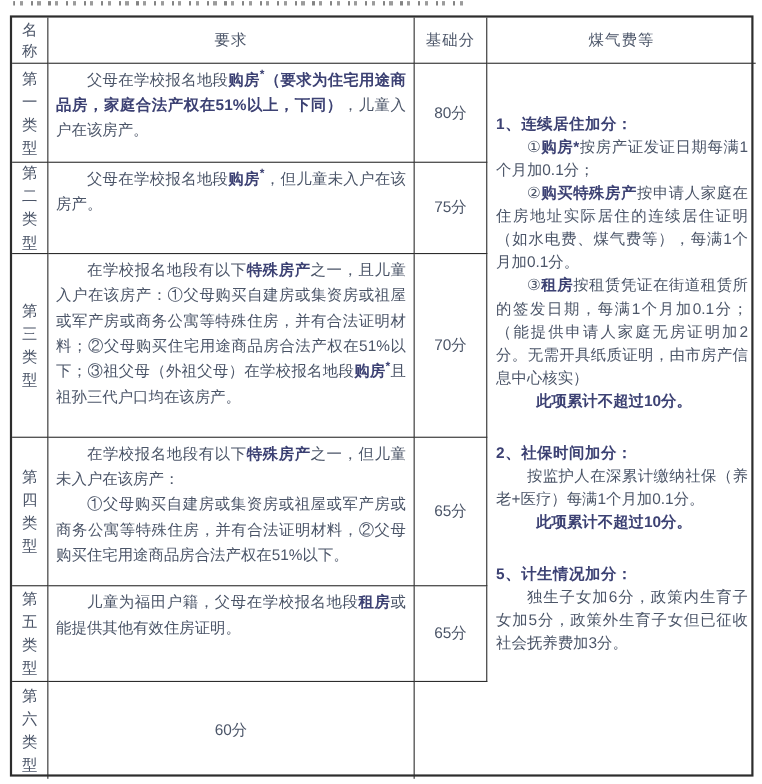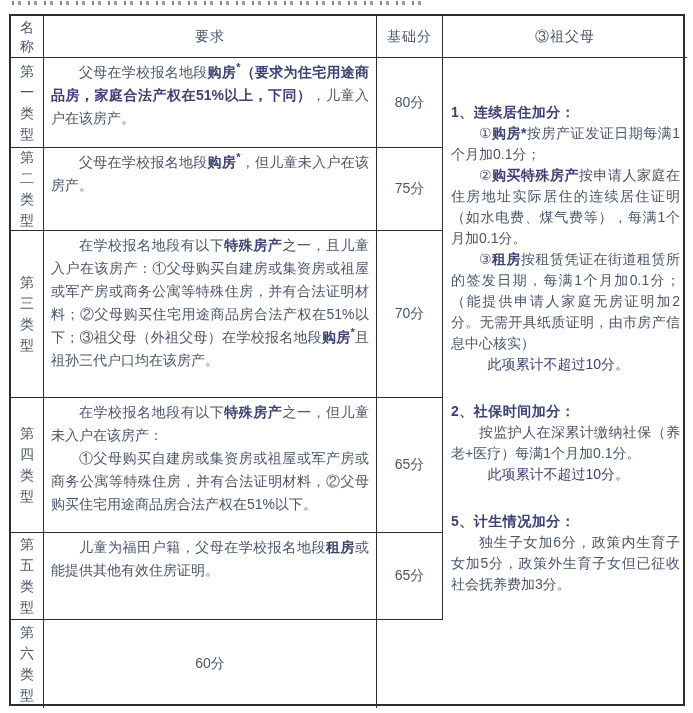--- a/index.html
+++ b/index.html
@@ -38,41 +38,41 @@
   .req p { text-indent:2em; text-align:justify; text-justify:inter-ideograph; line-height:23px; }
 
   .score { display:flex; align-items:center; justify-content:center; }
 
   .bonus { grid-column:4; grid-row:2 / 8; padding:6px 7px 6px 8px; }
   .bonus .bsec { margin-top:26px; }
   .bonus .bsec:first-child { margin-top:38px; }
   .bonus p { line-height:21px; text-align:justify; text-justify:inter-ideograph; }
   .bonus .bpara p { text-indent:2em; }
   .btitle { font-weight:bold; color:#3c4173; letter-spacing:.5px; }
-  .bfoot { font-weight:normal; color:#3c4173; text-indent:2.6em; }
+  .bfoot { font-weight:bold; color:#3c4173; text-indent:2.6em; }
 
   .b { font-weight:bold; color:#3c4173; }
   sup { font-size:11px; line-height:0; }
 </style>
 </head>
 <body>
 
 <div class="page">
 
   <div class="title-strip"></div>
 
   <div class="grid">
 
     <div class="cell head vlab hv">
         <span>名</span>
         <span>称</span>
       </div>
     <div class="cell head">要求</div>
     <div class="cell head">基础分</div>
-    <div class="cell head noR">③祖父母</div>
+    <div class="cell head noR">煤气费等</div>
 
     <div class="cell vlab">
         <span>第</span>
         <span>一</span>
         <span>类</span>
         <span>型</span>
       </div>
     <div class="cell req">
         <p><span>父母在学校报名地段</span><span class="b">购房</span><sup class="b">*</sup><span class="b">（要求为住宅用途商品房，家庭合法产权在51%以上，下同）</span><span>，儿童入户在该房产。</span></p>
       </div>

